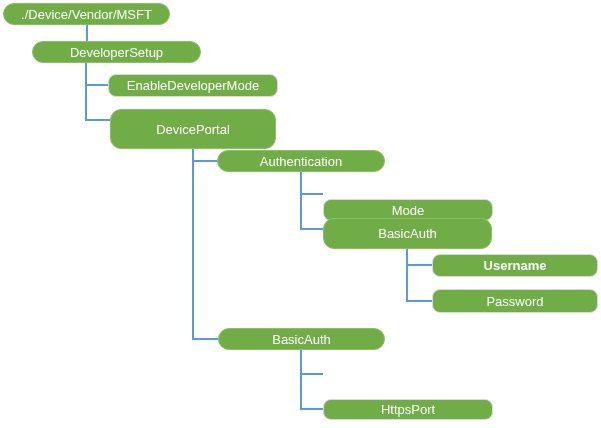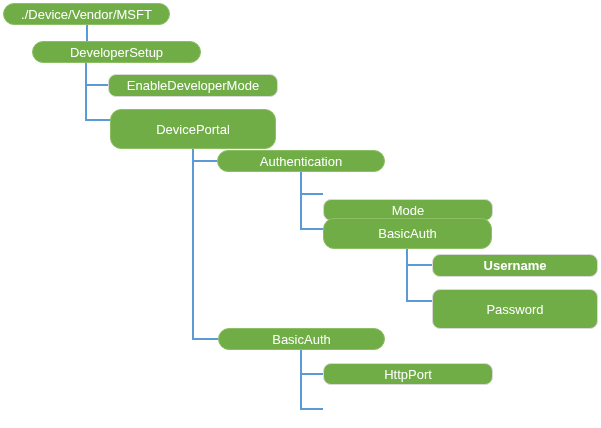--- a/index.html
+++ b/index.html
@@ -65,17 +65,17 @@
   <div class="h-line" style="left:300px; top:408px; width:23px;"></div>
 
   <div class="node rounded" style="left:3px;   top:3px;   width:167px; height:22px;">./Device/Vendor/MSFT</div>
   <div class="node rounded" style="left:1px;   top:41px;  width:169px; height:22px;margin-left:31px;">DeveloperSetup</div>
   <div class="node rect" style="left:108px; top:74px;  width:170px; height:23px;">EnableDeveloperMode</div>
   <div class="node rounded" style="left:110px; top:109px; width:166px; height:40px;">DevicePortal</div>
   <div class="node rounded" style="left:217px; top:150px; width:168px; height:22px;">Authentication</div>
   <div class="node rect" style="left:323px; top:199px; width:170px; height:22px;">Mode</div>
   <div class="node rounded" style="left:323px; top:218px; width:169px; height:31px;">BasicAuth</div>
   <div class="node rect" style="left:432px; top:254px; width:166px; height:23px;font-weight:bold;">Username</div>
-  <div class="node rect" style="left:432px; top:289px; width:166px; height:40px;">Password</div>
+  <div class="node rect" style="left:432px; top:289px; width:166px; height:24px;">Password</div>
   <div class="node rounded" style="left:218px; top:328px; width:167px; height:22px;">BasicAuth</div>
-  <div class="node rect" style="left:323px; top:363px; width:170px; height:22px;">HttpPort</div>
+  <div class="node rect" style="left:323px; top:399px; width:170px; height:21px;">HttpsPort</div>
 
 </div>
 
 </body></html>

